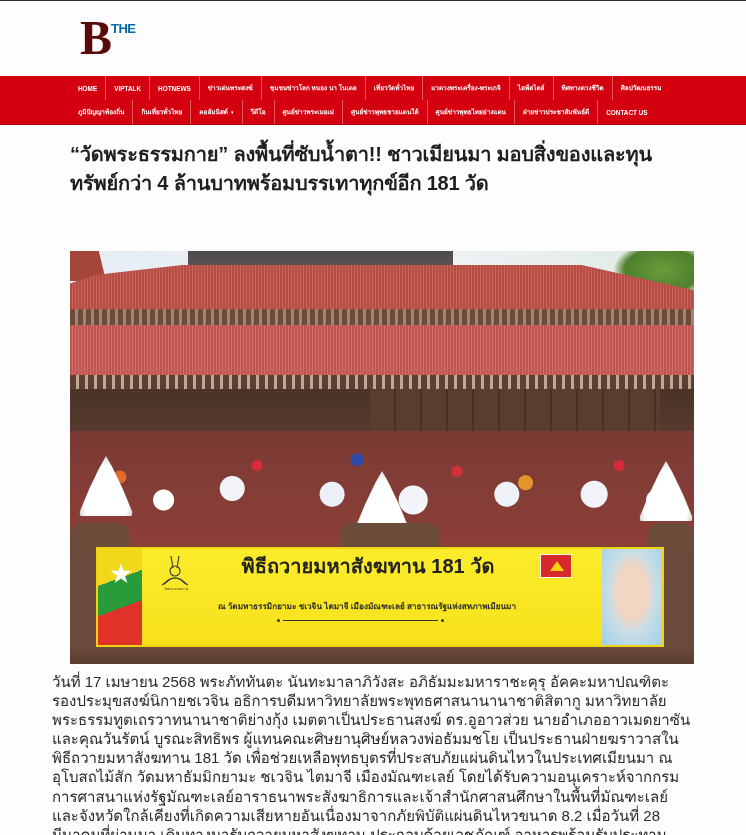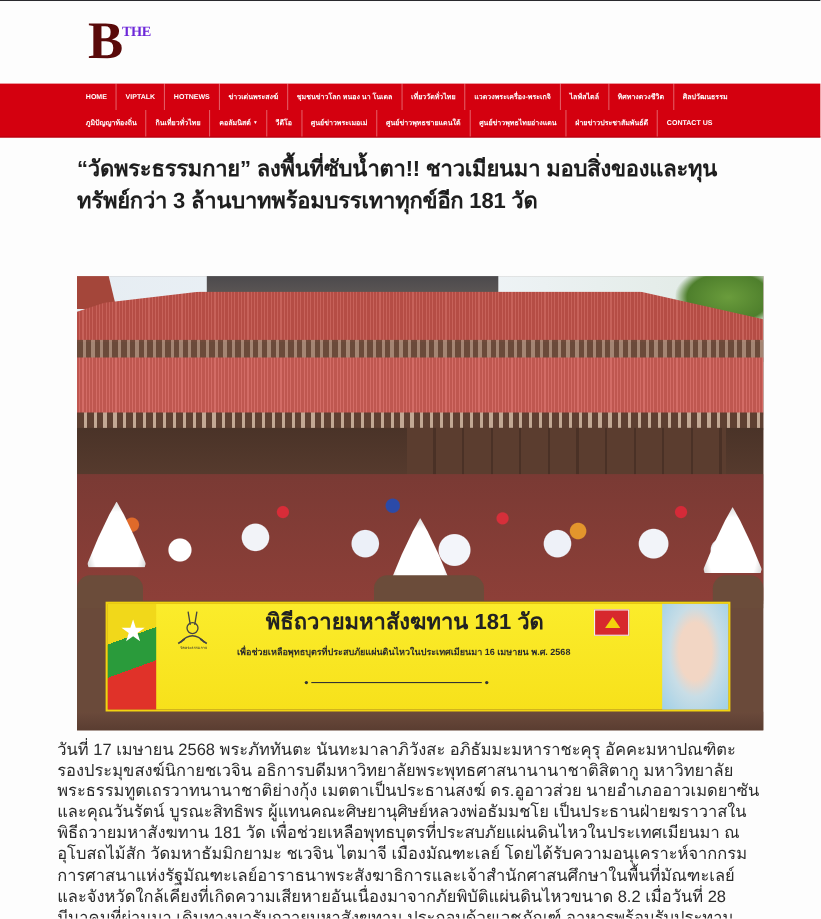--- a/index.html
+++ b/index.html
@@ -4,21 +4,21 @@
 <style>
   * { box-sizing: border-box; margin: 0; padding: 0; }
   html, body { width: 746px; height: 835px; overflow: hidden; background: #fdfdfd; }
   body { font-family: "Liberation Sans", "DejaVu Sans", sans-serif; color: #222; position: relative; }
 
   .topline { position: absolute; left: 0; top: 0; width: 746px; height: 1px; background: #2a2a2e; }
 
   .header { position: absolute; left: 0; top: 1px; width: 746px; height: 75px; background: #fdfdfd; }
   .logo { position: absolute; left: 80px; top: 14px; height: 50px; width: 140px; text-decoration: none; display: block; }
   .logo .big-b { position: absolute; left: 0; top: -2px; font-family: "Liberation Serif", "DejaVu Serif", serif; font-weight: bold; font-size: 48px; color: #5a0a0a; line-height: 50px; }
-  .logo .the { position: absolute; left: 31px; top: 7px; font-family: Liberation Serif, serif; font-weight: bold; font-size: 13px; color: #6d28d9; letter-spacing: -0.5px; line-height: 14px; }
+  .logo .the { position: absolute; left: 31px; top: 7px; font-family: Liberation Sans, sans-serif; font-weight: bold; font-size: 13px; color: #0369a1; letter-spacing: -0.5px; line-height: 14px; }
   .logo .rest { position: absolute; left: 31px; top: 10px; font-family: "Liberation Serif", "DejaVu Serif", serif; font-weight: bold; font-size: 38px; color: #5a0a0a; line-height: 40px; letter-spacing: -1px; }
 
   .nav { position: absolute; left: 0; top: 76px; width: 746px; height: 49px; background: #d4000f; border-bottom: 1px solid #b30010; }
   .nav-row { position: absolute; left: 70px; height: 24px; display: flex; align-items: center; }
   .nav-row.r1 { top: 0; }
   .nav-row.r2 { top: 24px; }
   .nav-item { display: flex; align-items: center; height: 24px; padding: 0 8px; color: #fff; font-weight: bold; font-size: 6.4px; white-space: nowrap; border-right: 1px solid rgba(255,255,255,0.35); cursor: pointer; text-decoration: none; }
   .nav-item:last-child { border-right: none; }
   .nav-item .caret { margin-left: 3px; font-size: 5px; }
 
@@ -118,21 +118,21 @@
     <a class="nav-item">วีดีโอ</a>
     <a class="nav-item">ศูนย์ข่าวพระเมอเม่</a>
     <a class="nav-item">ศูนย์ข่าวพุทธชายแดนใต้</a>
     <a class="nav-item">ศูนย์ข่าวพุทธไทยอ่างแดน</a>
     <a class="nav-item">ฝ่ายข่าวประชาสัมพันธ์ดี</a>
     <a class="nav-item">CONTACT US</a>
   </div>
 </nav>
 
 <article class="article">
-  <h1 class="headline">“วัดพระธรรมกาย” ลงพื้นที่ซับน้ำตา!! ชาวเมียนมา มอบสิ่งของและทุนทรัพย์กว่า 3 ล้านบาทพร้อมบรรเทาทุกข์อีก 181 วัด</h1>
+  <h1 class="headline">“วัดพระธรรมกาย” ลงพื้นที่ซับน้ำตา!! ชาวเมียนมา มอบสิ่งของและทุนทรัพย์กว่า 4 ล้านบาทพร้อมบรรเทาทุกข์อีก 181 วัด</h1>
 </article>
 
 <div class="photo" title="Monks seated at tables under a red-roofed wooden hall with a yellow ceremony banner">
   <div class="sky"></div>
   <div class="trees"></div>
   <div class="tower"></div>
   <div class="roof-left-cap"></div>
   <div class="roof1"></div>
   <div class="trim1"></div>
   <div class="roof2"></div>
@@ -156,21 +156,21 @@
       <circle cx="15" cy="17" r="5" fill="none" stroke="#444" stroke-width="1.2"></circle>
       <path d="M4 30 Q15 18 26 30" stroke="#444" stroke-width="1.4" fill="none"></path>
       <path d="M2 31 L8 27 M28 31 L22 27" stroke="#444" stroke-width="1.4"></path>
     </svg>
     <div class="banner-logo-label">วัดพระธรรมกาย</div>
     <div class="banner-title">พิธีถวายมหาสังฆทาน 181 วัด</div>
     <div class="banner-redflag">
         <div class="fs"></div>
       </div>
     <div class="banner-right-photo"></div>
-    <div class="banner-line l1">เพื่อช่วยเหลือพุทธบุตรที่ประสบภัยแผ่นดินไหวในประเทศเมียนมา 16 เมษายน พ.ศ. 2568</div>
+    <div class="banner-line l2">ณ วัดมหาธรรมิกยามะ ชเวจิน ไตมาจี เมืองมัณฑะเลย์ สาธารณรัฐแห่งสหภาพเมียนมา</div>
     <div class="banner-divider"></div>
   </div>
   <div class="floor"></div>
 </div>
 
 <div class="body-text">
   <p>วันที่ 17 เมษายน 2568 พระภัททันตะ นันทะมาลาภิวังสะ อภิธัมมะมหาราชะคุรุ อัคคะมหาปณฑิตะ รองประมุขสงฆ์นิกายชเวจิน อธิการบดีมหาวิทยาลัยพระพุทธศาสนานานาชาติสิตากู มหาวิทยาลัยพระธรรมทูตเถรวาทนานาชาติย่างกุ้ง เมตตาเป็นประธานสงฆ์ ดร.อูอาวส่วย นายอำเภออาวเมดยาซัน และคุณวันรัตน์ บูรณะสิทธิพร ผู้แทนคณะศิษยานุศิษย์หลวงพ่อธัมมชโย เป็นประธานฝ่ายฆราวาสในพิธีถวายมหาสังฆทาน 181 วัด เพื่อช่วยเหลือพุทธบุตรที่ประสบภัยแผ่นดินไหวในประเทศเมียนมา ณ อุโบสถไม้สัก วัดมหาธัมมิกยามะ ชเวจิน ไตมาจี เมืองมัณฑะเลย์ โดยได้รับความอนุเคราะห์จากกรมการศาสนาแห่งรัฐมัณฑะเลย์อาราธนาพระสังฆาธิการและเจ้าสำนักศาสนศึกษาในพื้นที่มัณฑะเลย์และจังหวัดใกล้เคียงที่เกิดความเสียหายอันเนื่องมาจากภัยพิบัติแผ่นดินไหวขนาด 8.2 เมื่อวันที่ 28 มีนาคมที่ผ่านมา เดินทางมารับถวายมหาสังฆทาน ประกอบด้วยเวชภัณฑ์ อาหารพร้อมรับประทาน เครื่องกระป๋อง เครื่องดื่มชง มุ้งกันยุง เครื่องนอน น้ำหนักกว่า 5 ตันมูลค่า 2 ล้านบาทพร้อมด้วยกัปปิยภัณฑ์เพื่อบรรเทาทุกข์จำนวน 2.2 ล้านบาท</p>
 </div>
 
 </body></html>

